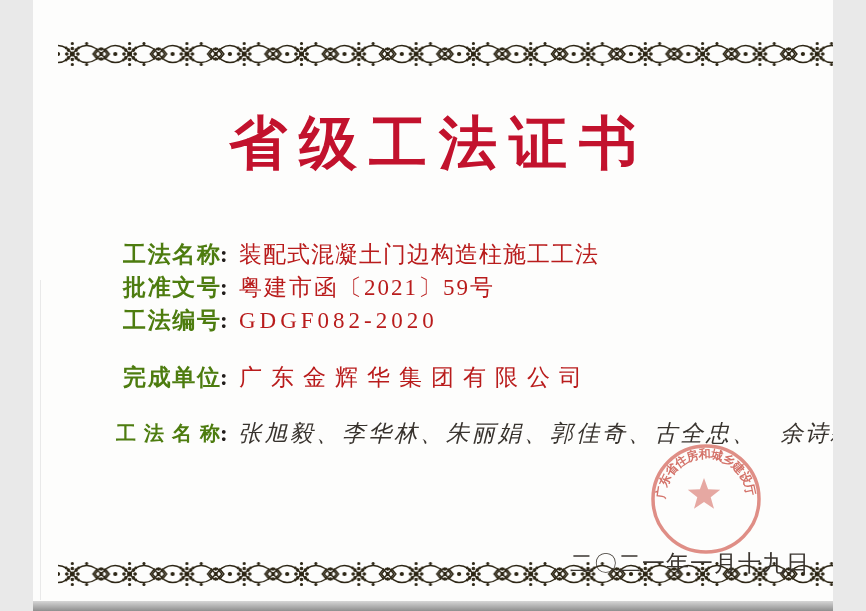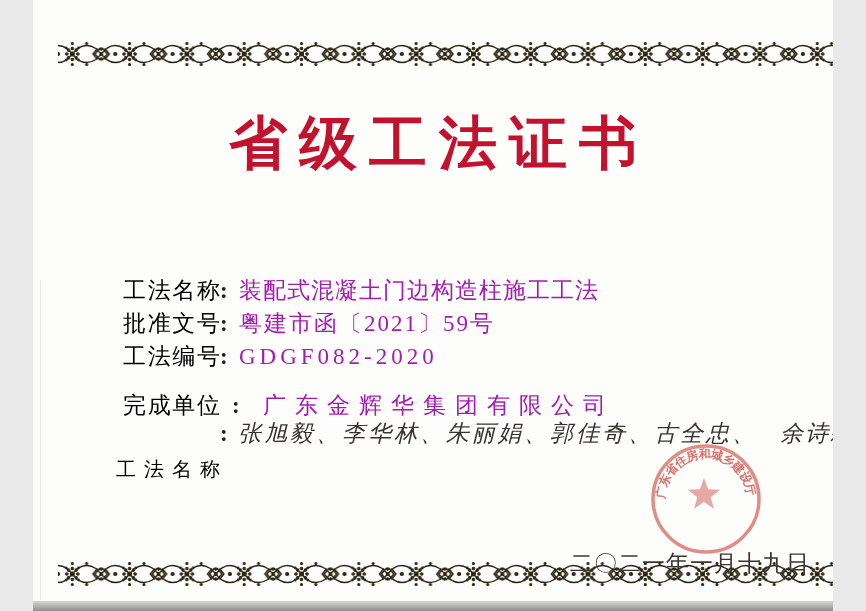--- a/index.html
+++ b/index.html
@@ -13,28 +13,28 @@
   .border.top{top:41px;}
   .border.bottom{top:561px;}
   
   .title{
     position:absolute; left:0; right:0; top:110px;
     text-align:center; font-size:58px; line-height:68px; font-weight:bold;
     color:#c2122d; letter-spacing:12px; text-indent:12px; white-space:nowrap;
   }
   
   .row{position:absolute; left:90px; display:flex; align-items:baseline; white-space:nowrap;}
-  .r0{top:238px;} .r1{top:271px;} .r2{top:304px;} .r3{top:348px;gap:12px;}
+  .r0{top:238px;} .r1{top:271px;} .r2{top:304px;} .r3{top:320px;}
   .row-names{top:417px; left:83px; align-items:flex-start;}
   .lbl{
-    display:inline-block; width:97px; font-weight:normal; font-size:23px;
-    color:#000000; text-align:justify; text-align-last:justify; line-height:33px;margin-top:36px;
+    display:inline-block; width:97px; font-weight:bold; font-size:23px;
+    color:#4d7c0f; text-align:justify; text-align-last:justify; line-height:33px;
   }
   .colon{font-weight:bold; font-size:23px; color:#211d1b; width:18px; line-height:33px;}
-  .val{font-size:23px; color:#a21caf; line-height:33px; margin-left:1px;}
+  .val{font-size:23px; color:#b91c1c; line-height:33px; margin-left:1px;}
   .v0{letter-spacing:1px;}
   .v1{letter-spacing:2px;}
   .v2{letter-spacing:4px;}
   .v3{letter-spacing:9px;margin-top:41px;}
   .row-names .lbl{width:104px; font-size:20px;}
   .namesv{display:block;}
   .nline{font-size:23px; letter-spacing:3px; line-height:33px; color:#38332e; white-space:nowrap;font-style:italic;}
   .nline.l2{margin-left:18px; letter-spacing:2px;}
   
   .date{

